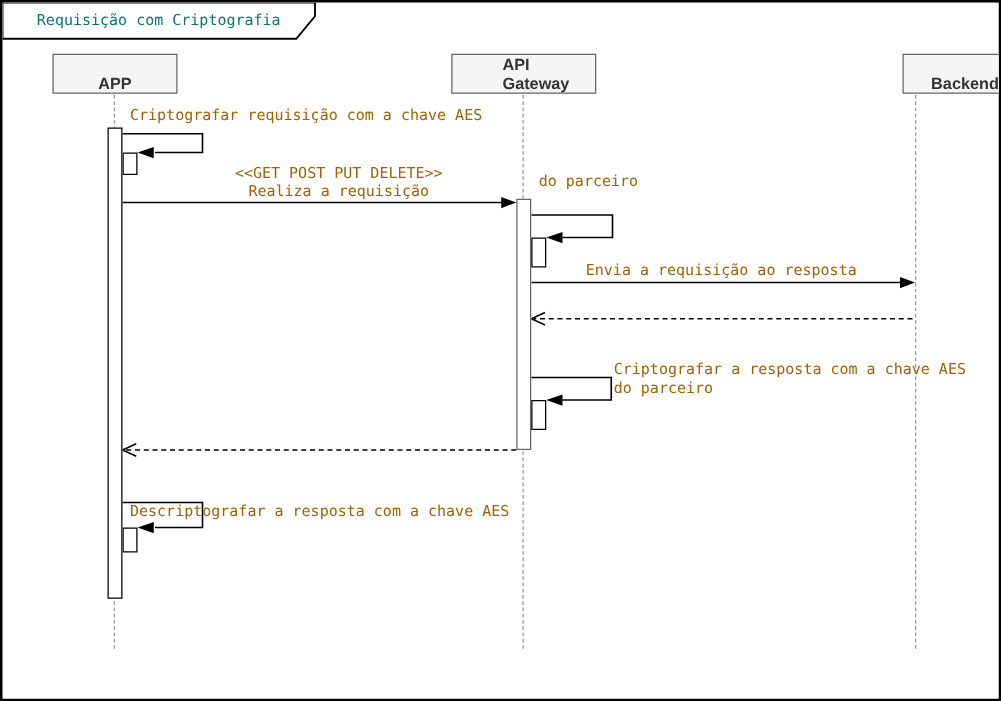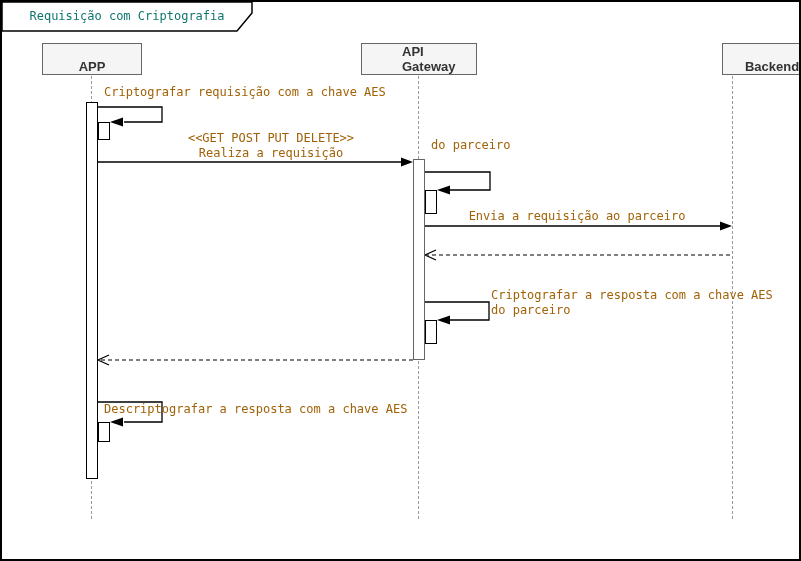--- a/index.html
+++ b/index.html
@@ -133,21 +133,21 @@
   <div class="msg-label centered" style="left:144px;top:129px;width:250px;">
     <div>&lt;&lt;GET POST PUT DELETE&gt;&gt;</div>
     <div>Realiza a requisição</div>
   </div>
 
   <div class="msg-label" style="left:429px;top:136px;">
     <div>do parceiro</div>
   </div>
 
   <div class="msg-label centered" style="left:425px;top:207px;width:300px;">
-    <div>Envia a requisição ao parceiro</div>
+    <div>Envia a requisição ao resposta</div>
   </div>
 
   <div class="msg-label" style="left:489px;top:286px;">
     <div>Criptografar a resposta com a chave AES</div>
     <div>do parceiro</div>
   </div>
 
   <div class="msg-label" style="left:102px;top:383px;margin-top:17px;">Descriptografar a resposta com a chave AES</div>
 
 </div>

